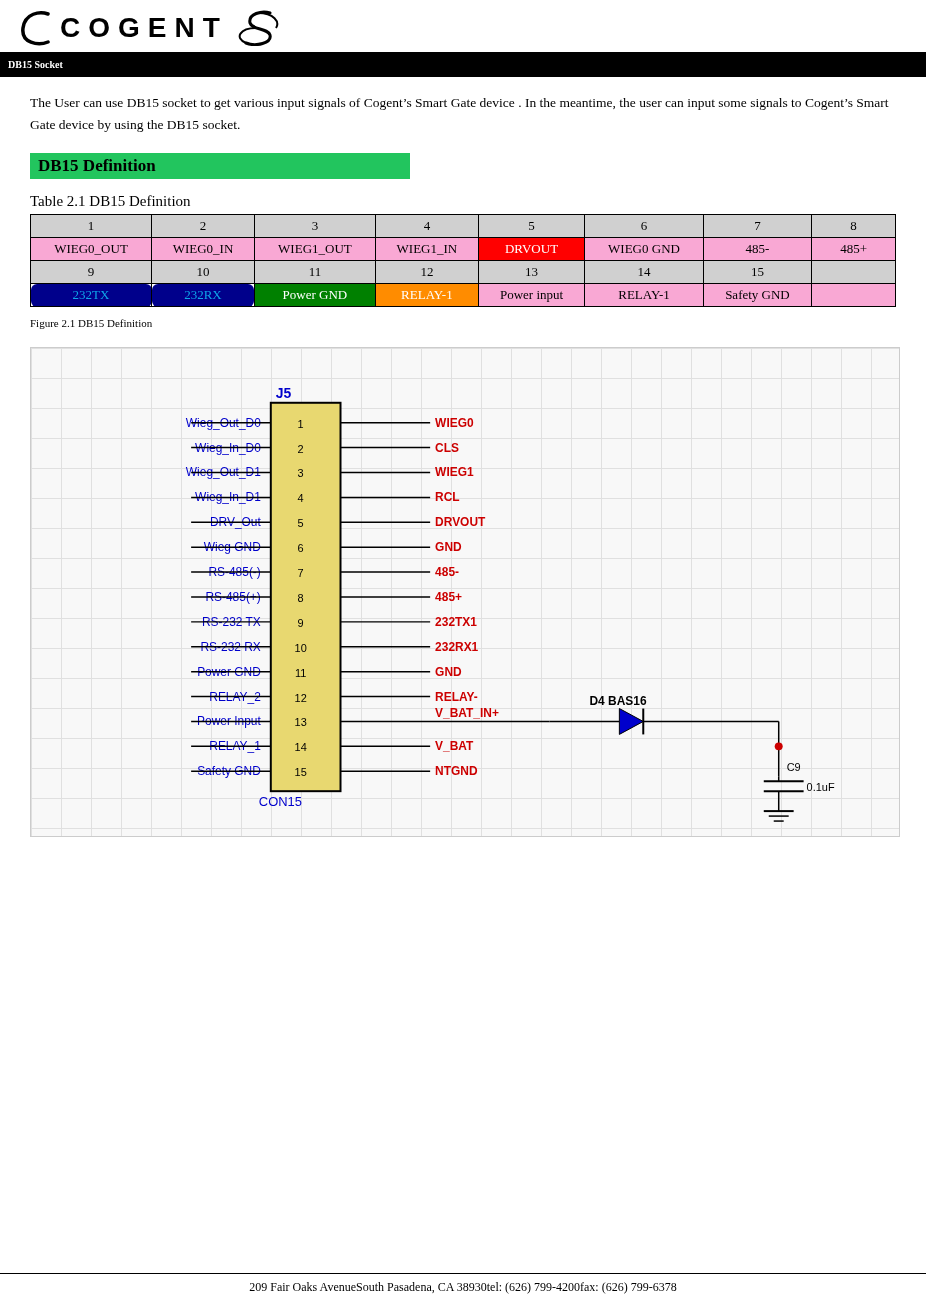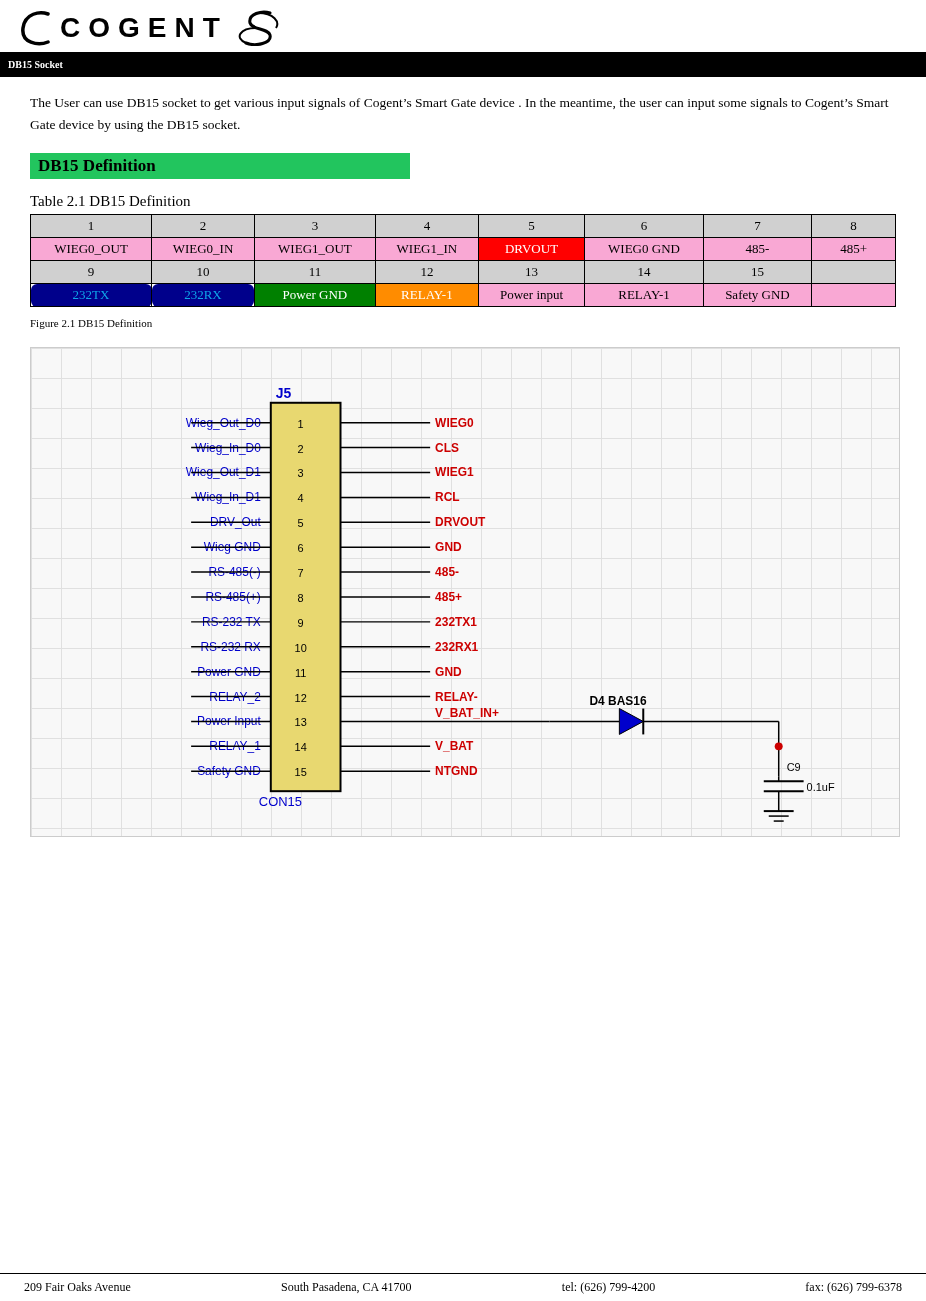--- a/index.html
+++ b/index.html
@@ -153,24 +153,24 @@
       position: absolute;
       top: 0;
       left: 0;
       width: 100%;
       height: 100%;
     }
 
     
     .footer {
       border-top: 1px solid #000;
-      padding: 6px 24px;
+      padding: 6px 16px;
       font-size: 12px;
       display: flex;
-      justify-content: space-between;
+      justify-content: center;
       margin-top: auto;
     }
 
     .footer-item {
       display: inline-block;
     }
   </style>
 </head>
 <body>
 
@@ -391,18 +391,18 @@
 
         <text x="778" y="445" font-family="Arial" font-size="11" fill="#000">0.1uF</text>
 
       </svg>
     </div>
 
   </div>
 
   <div class="footer">
     <span class="footer-item">209 Fair Oaks Avenue</span>
-    <span class="footer-item">South Pasadena, CA  41700</span>
+    <span class="footer-item">South Pasadena, CA  38930</span>
     <span class="footer-item">tel: (626) 799-4200</span>
     <span class="footer-item">fax: (626) 799-6378</span>
   </div>
 
 </div>
 
 </body></html>

